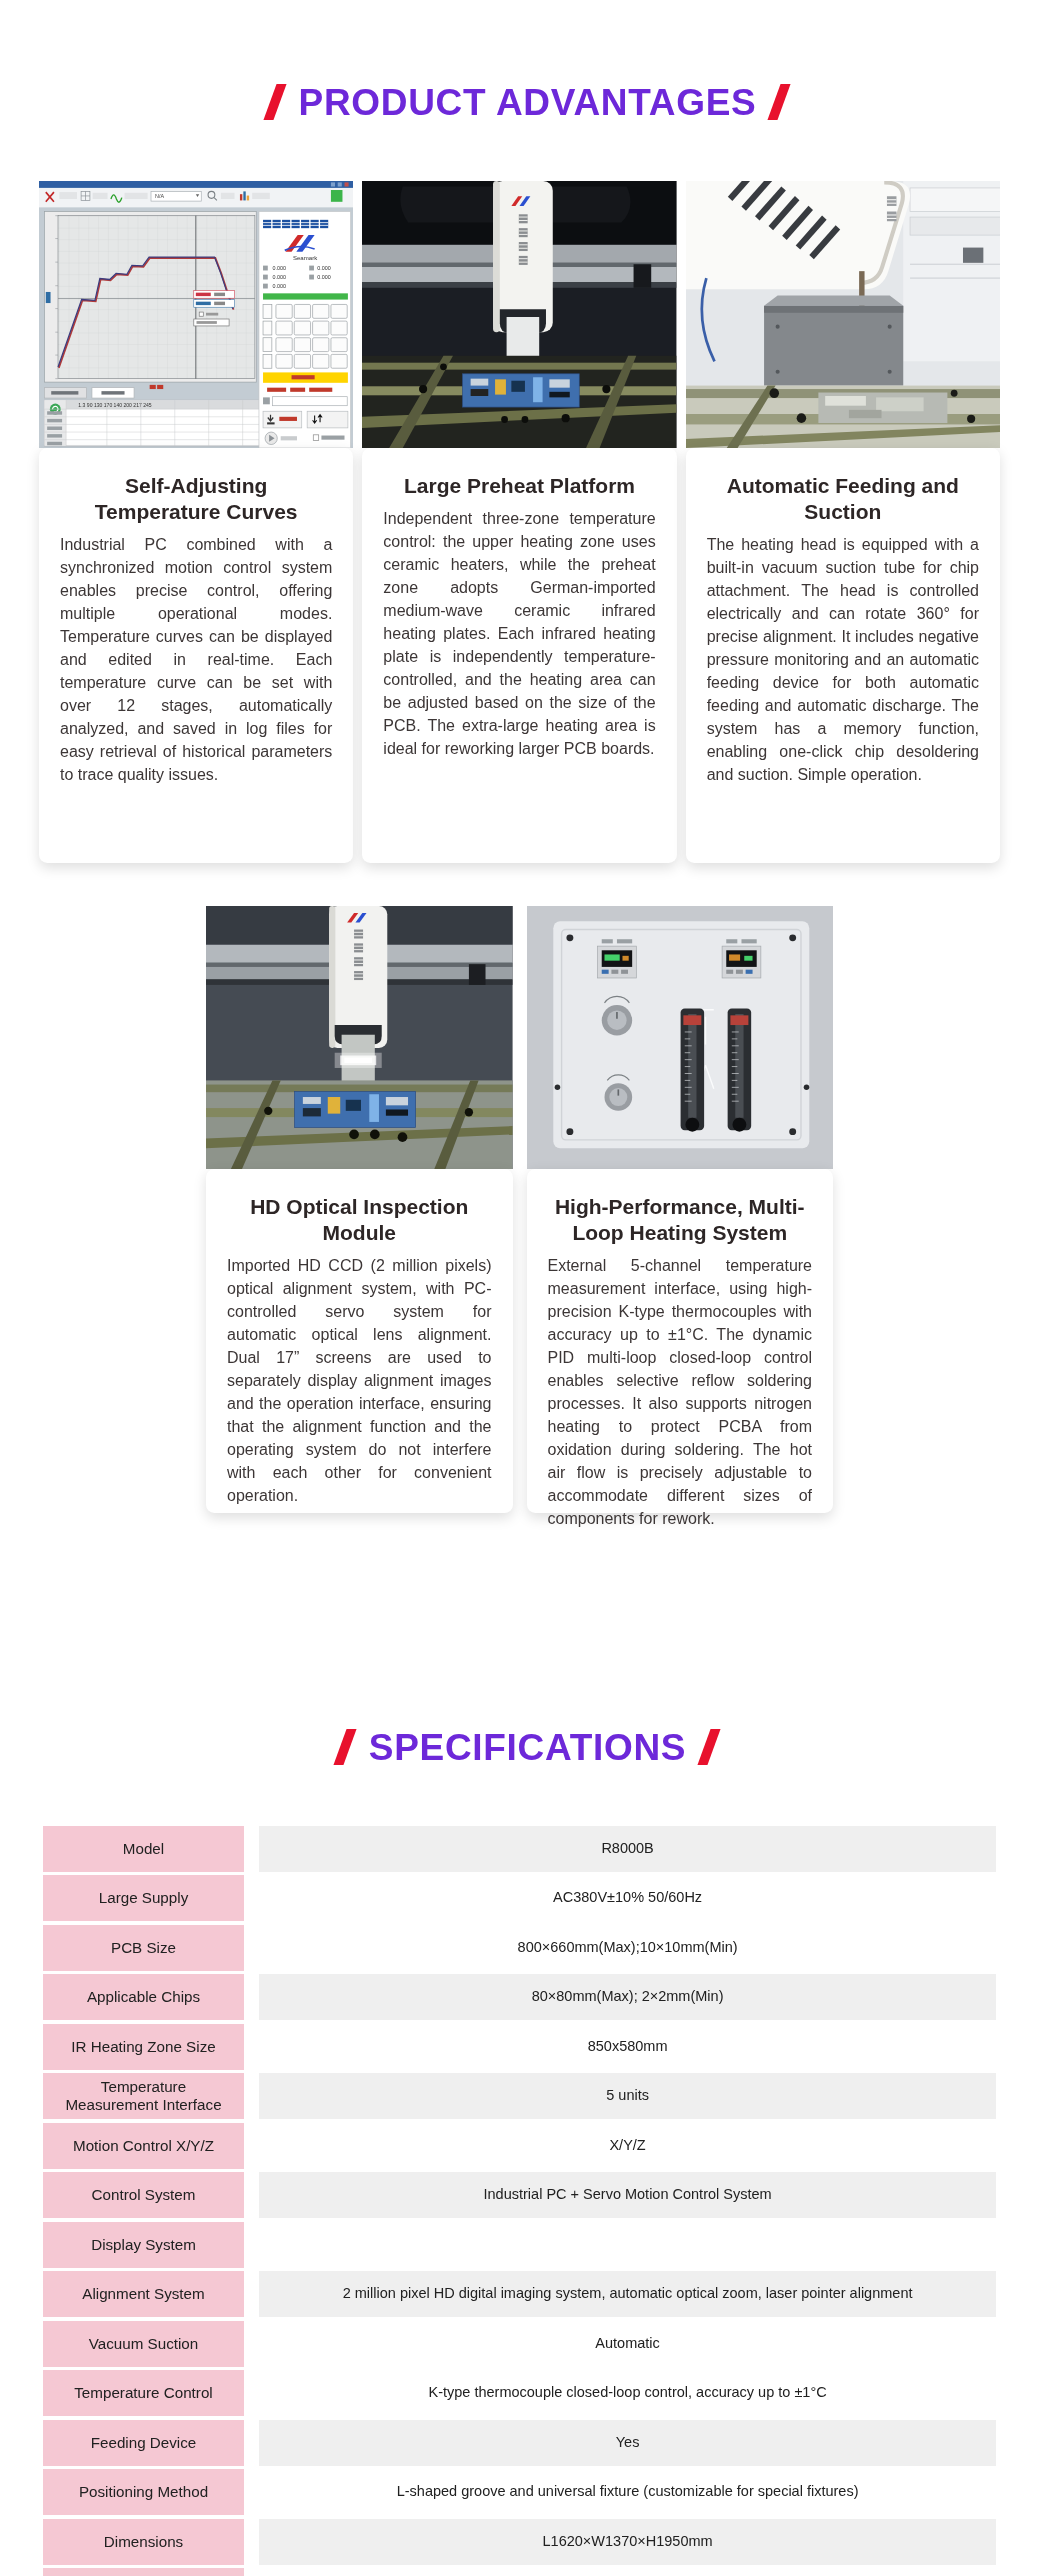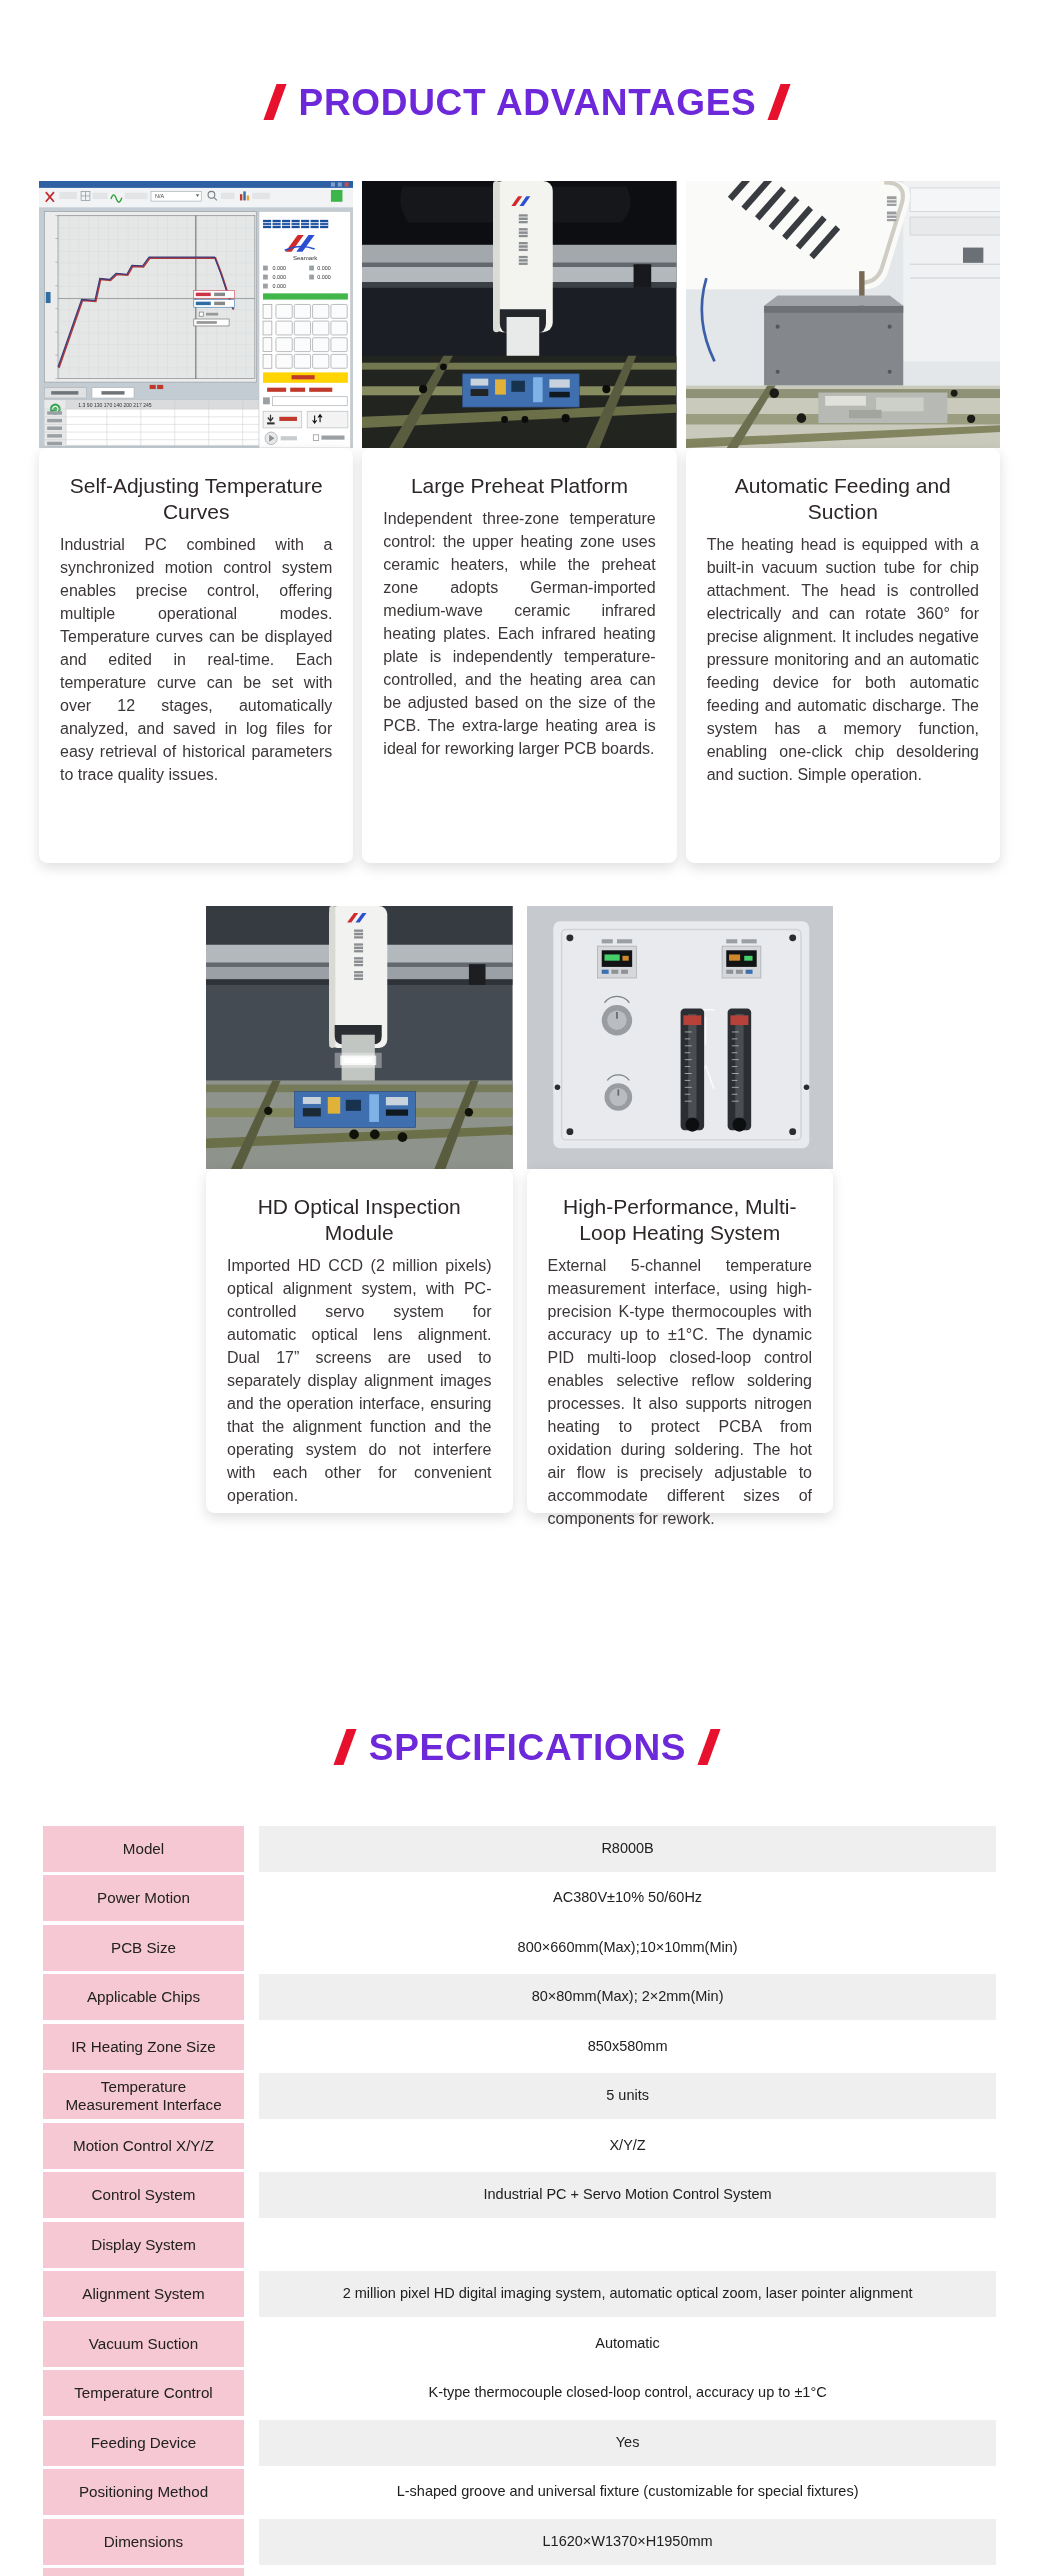--- a/index.html
+++ b/index.html
@@ -15,21 +15,21 @@
   .row-images-2{margin-top:43px;gap:14px;}
   .row-cards-2{gap:14px;}
   .col{flex:1;min-width:0;}
   .photo{width:100%;overflow:hidden;background:#ddd;}
   .photo svg{display:block;width:100%;height:100%;}
   .ph-1{height:267px;}
   .ph-2{height:263px;}
   .card{background:#fff;border-radius:8.3px;box-shadow:0 4.2px 12.5px rgba(0,0,0,0.13);box-sizing:border-box;padding:25px 21px 0;position:relative;}
   .card-1{height:415px;}
   .card-2{height:344px;}
-  .card h3{margin:0 0 8.3px;font-size:21px;line-height:26px;font-weight:400;color:#2d2626;text-align:center;}
+  .card h3{margin:0 0 8.3px;font-size:21px;line-height:26px;font-weight:700;color:#2d2626;text-align:center;}
   .card p{margin:0;font-size:16px;line-height:23px;text-align:justify;color:#3c3636;}
   .spec-table{margin:44px 43px 0;}
   .spec-row{display:flex;height:46px;margin-bottom:3.5px;}
   .spec-label{width:201px;flex:0 0 201px;background:#f5c8d3;margin-right:15.2px;display:flex;align-items:center;justify-content:center;text-align:center;font-size:15.2px;color:#212121;white-space:pre-line;line-height:18px;}
   .spec-value{flex:1;background:#ffffff;display:flex;align-items:center;justify-content:center;text-align:center;font-size:14.5px;color:#212121;white-space:pre-line;line-height:17.3px;padding:0 7px;}
   .spec-row.alt .spec-value{background:#efefef;}
 </style>
 </head>
 <body>
 
@@ -563,21 +563,21 @@
 
   <h1 class="section-title title-2"><span class="slash"></span><span>SPECIFICATIONS</span><span class="slash"></span></h1>
 
   <div class="spec-table">
     <div class="spec-row alt">
       <div class="spec-label">Model</div>
       <div class="spec-value">R8000B</div>
     </div>
 
     <div class="spec-row">
-      <div class="spec-label">Power Motion</div>
+      <div class="spec-label">Large Supply</div>
       <div class="spec-value">AC380V±10% 50/60Hz</div>
     </div>
 
 
     <div class="spec-row">
       <div class="spec-label">PCB Size</div>
       <div class="spec-value">800×660mm(Max);10×10mm(Min)</div>
     </div>
 
     <div class="spec-row alt">

